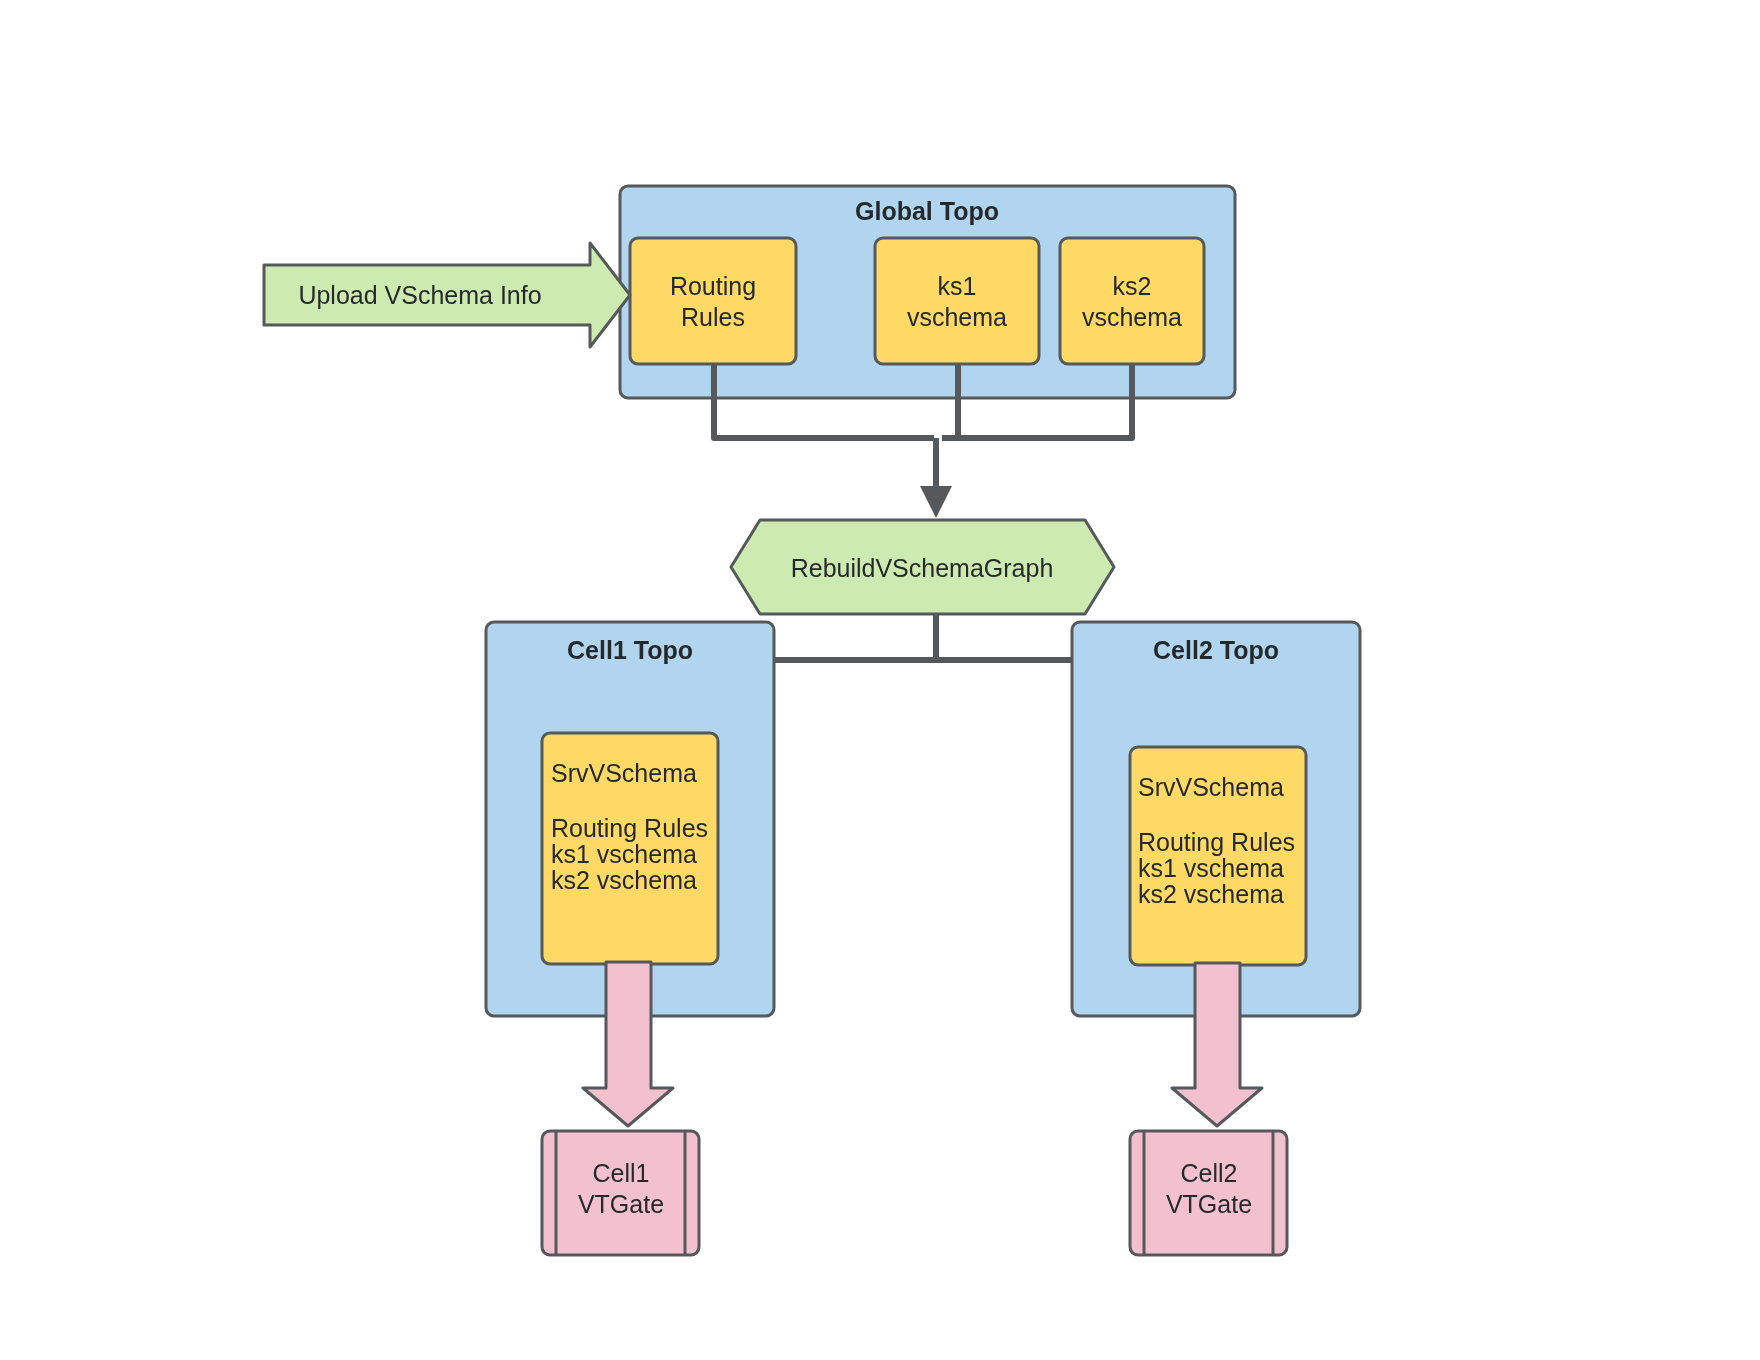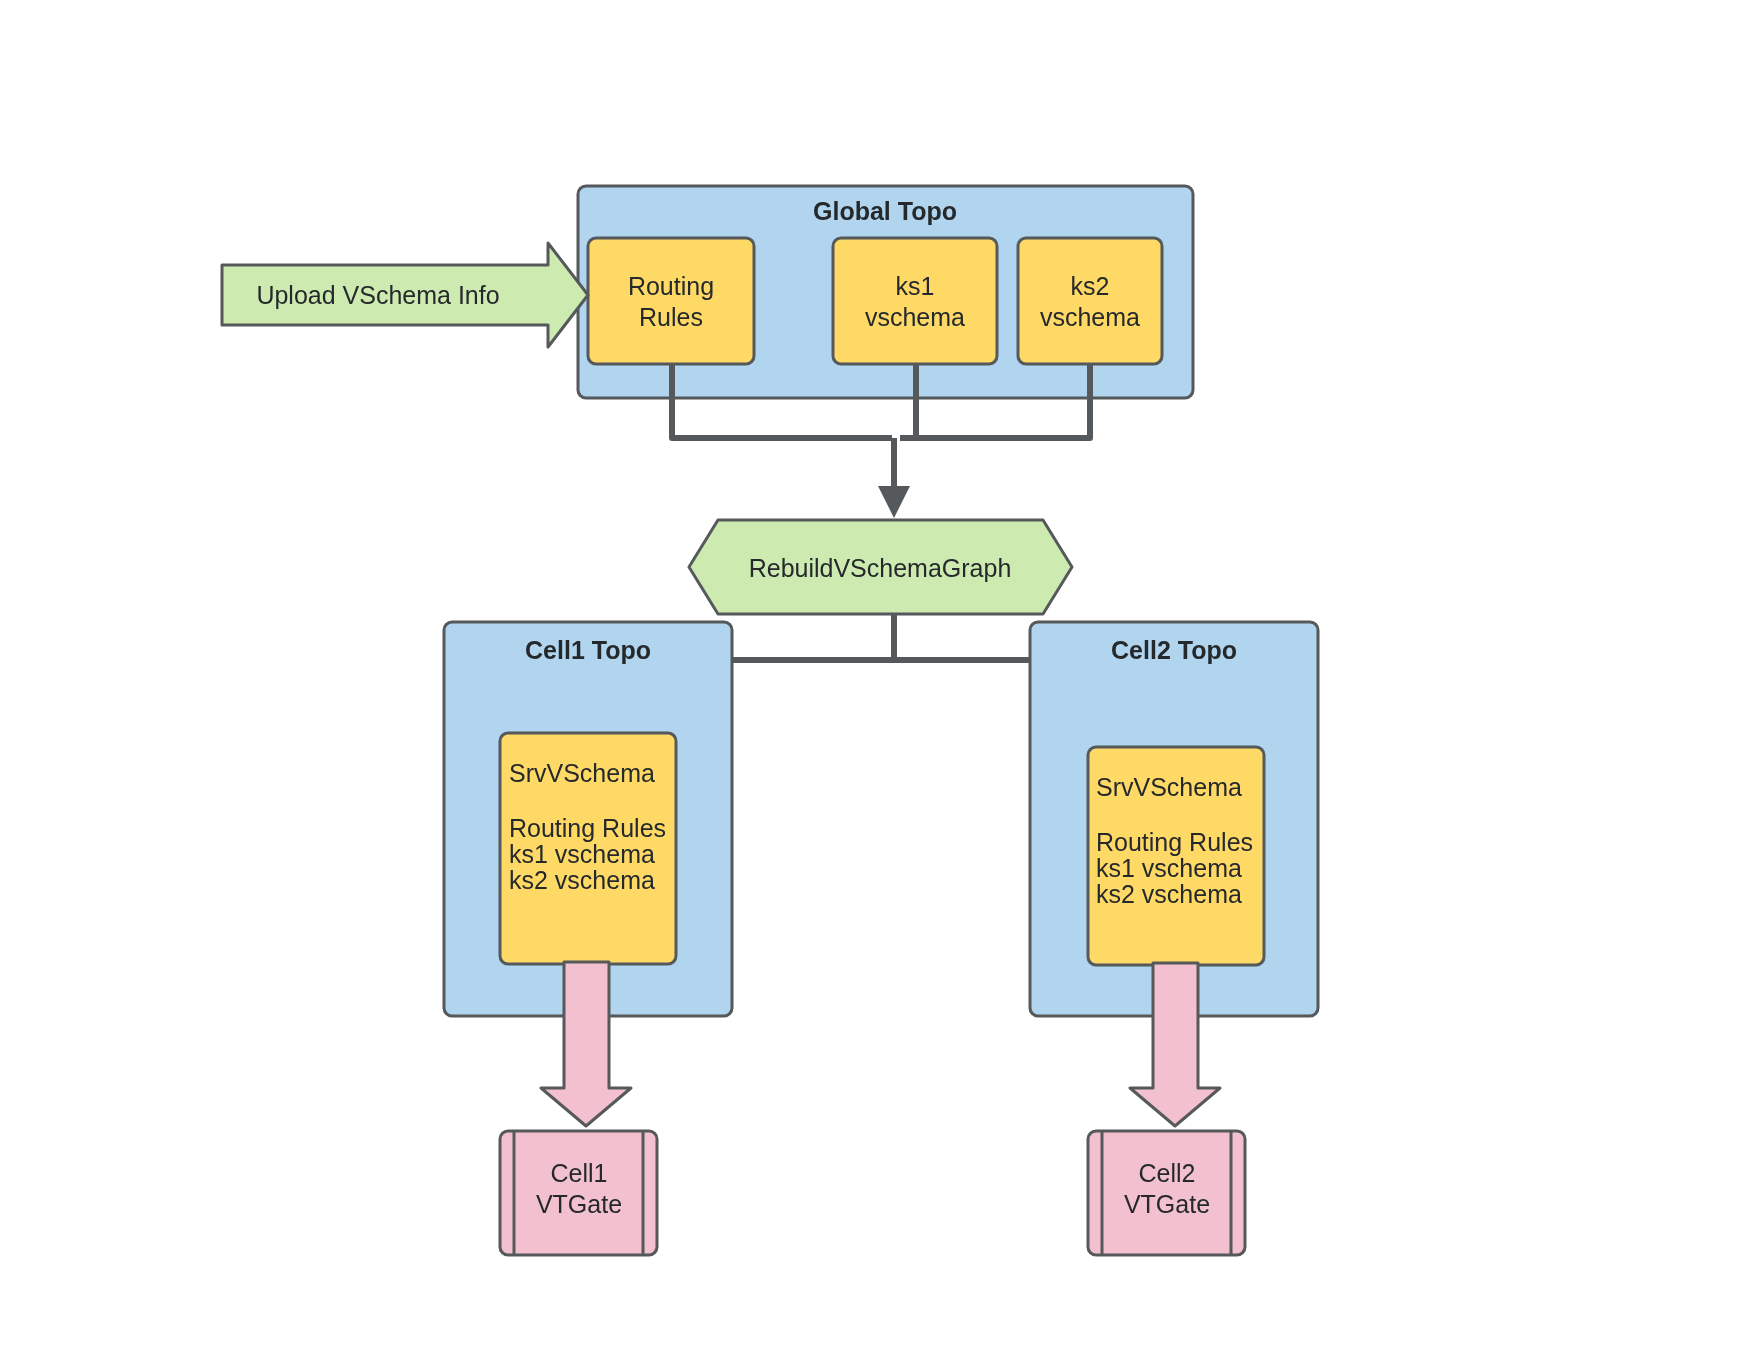--- a/index.html
+++ b/index.html
@@ -10,20 +10,21 @@
   body {
     width: 1760px;
     height: 1360px;
     font-family: "Liberation Sans", sans-serif;
     overflow: hidden;
   }
   #diagram-root {
     position: relative;
     width: 1704px;
     height: 1360px;
+    padding-left: 42px;
   }
   svg#diagram {
     display: block;
     width: 1760px;
     height: 1360px;
   }
   .shape-stroke {
     stroke: #56595b;
     stroke-width: 3;
     stroke-linejoin: round;

